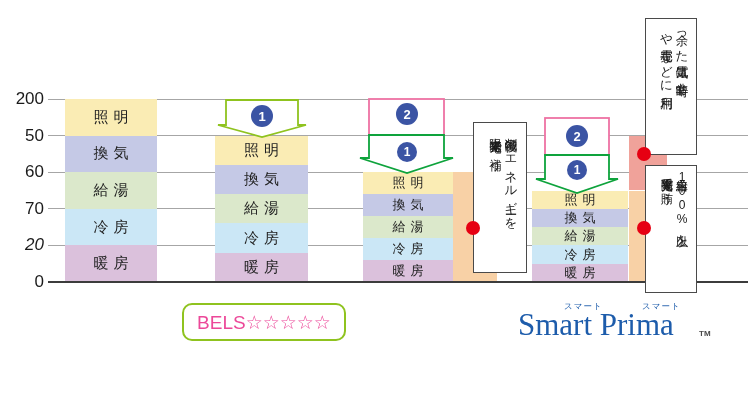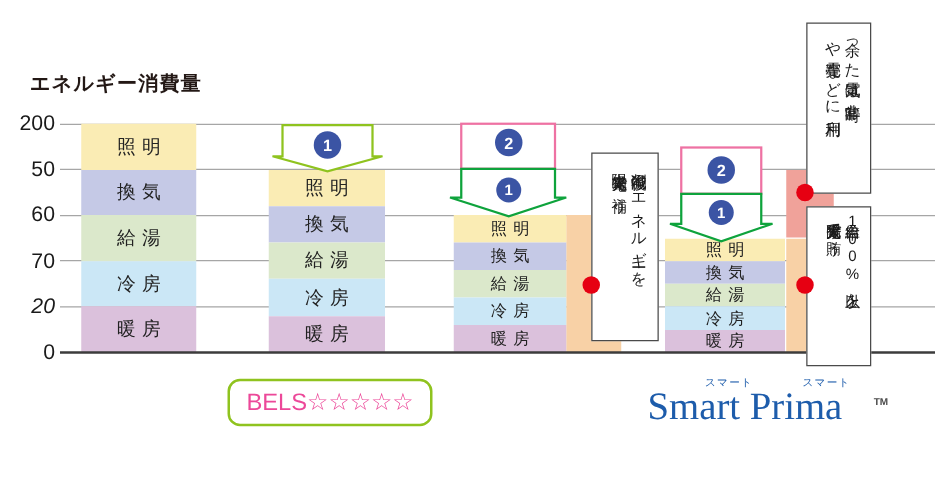--- a/index.html
+++ b/index.html
@@ -35,28 +35,27 @@
   #legend-bels{left:182px;top:303px;width:164px;height:38px;border:2px solid;
        border-radius:10px;font-size:19px;}
   #legend-zeh{left:363px;top:303px;width:132px;height:38px;border:2px solid;
        border-radius:10px;font-size:19px;font-weight:600;letter-spacing:1px;}
   #logo{position:absolute;left:518px;top:301px;width:210px;height:44px;z-index:3;}
   #logo-text{position:absolute;left:0;top:8px;font-family:"Liberation Serif",serif;
        font-size:31px;line-height:1;}
   .furigana{position:absolute;top:0;font-size:8.5px;letter-spacing:1px;}
   #furigana-smart{left:46px;}
   #furigana-prima{left:124px;}
-  #logo-tm{position:absolute;left:181px;top:16px;font-size:8px;color:#4a4a4a;font-weight:bold;}
+  #logo-tm{position:absolute;left:181px;top:28px;font-size:8px;color:#4a4a4a;font-weight:bold;}
 </style>
 </head>
 <body>
 
 <div id="app">
 
-  <div id="chart-title">エネルギー消費量</div>
 
   <div id="plot">
       <div class="gridline baseline" style="left: 48px; top: 281px; width: 700px;"></div>
       <div class="ytick" style="top: 271px;">0</div>
       <div class="gridline" style="left: 48px; top: 244.9px; width: 700px;"></div>
       <div class="ytick" style="top: 234.4px; font-style: italic;">20</div>
       <div class="gridline" style="left: 48px; top: 208.3px; width: 700px;"></div>
       <div class="ytick" style="top: 197.8px;">70</div>
       <div class="gridline" style="left: 48px; top: 171.7px; width: 700px;"></div>
       <div class="ytick" style="top: 161.2px;">60</div>

